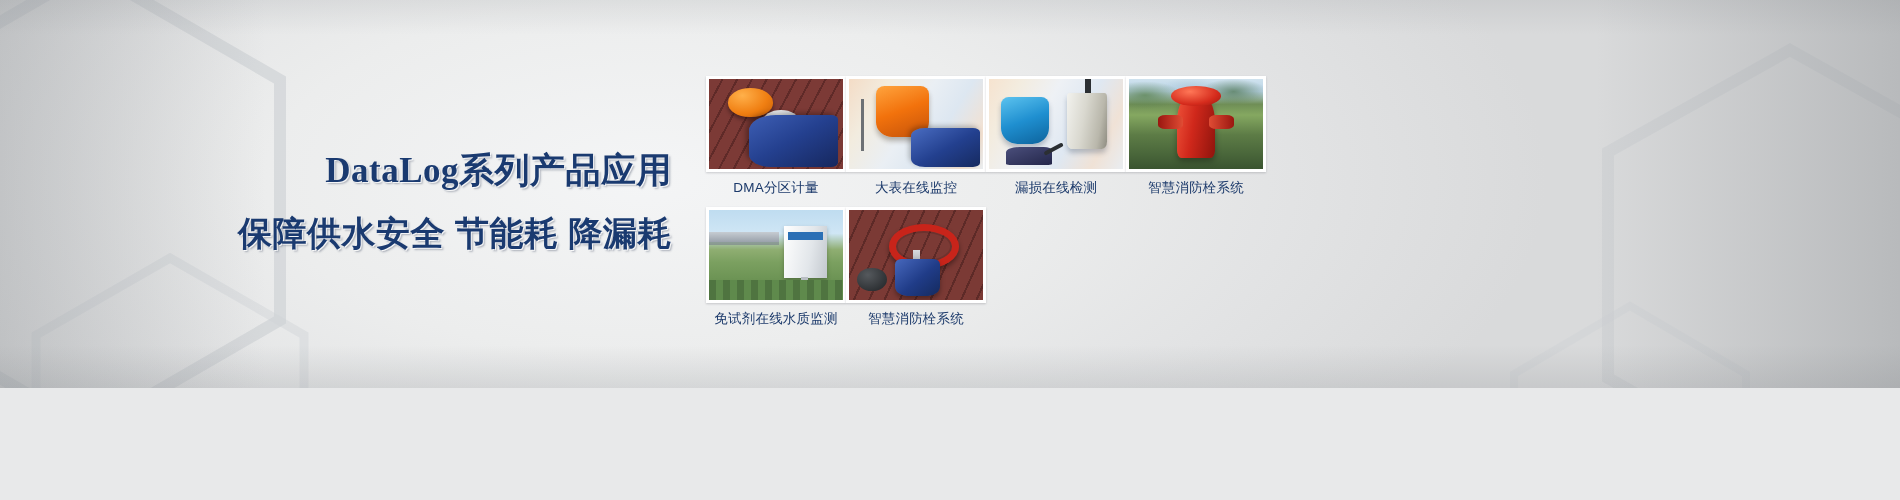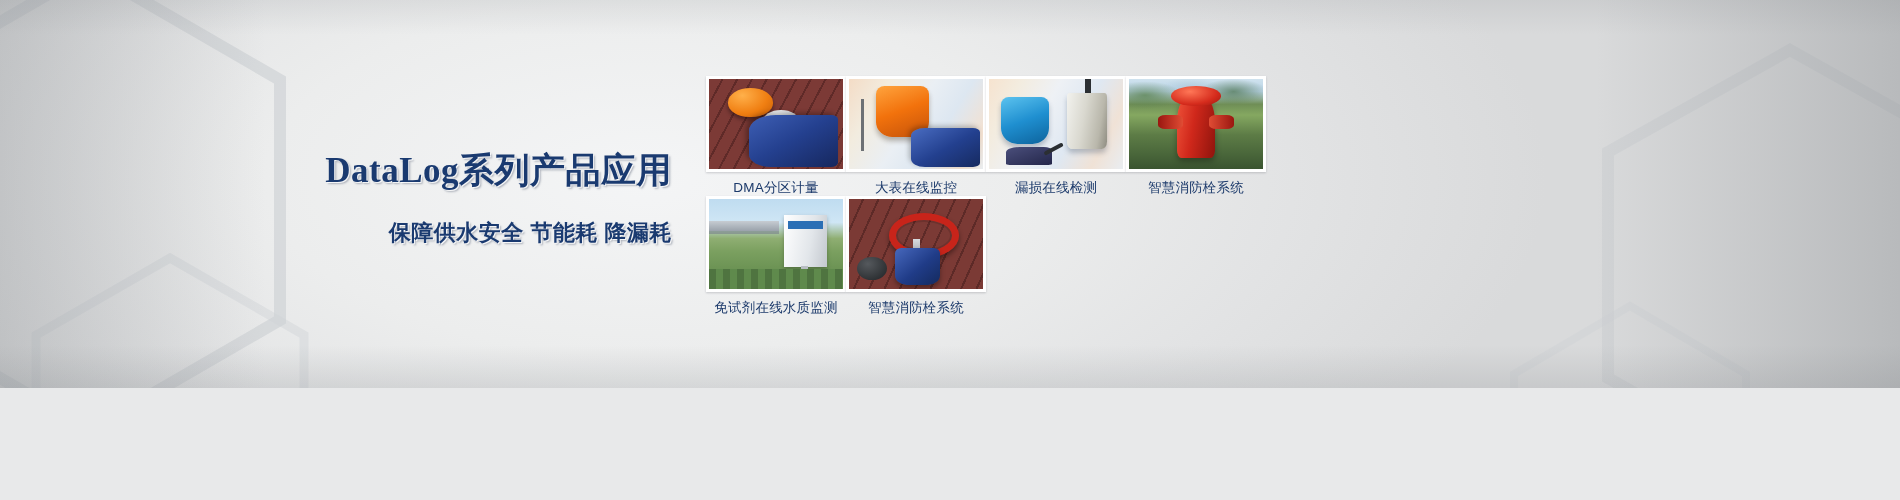--- a/index.html
+++ b/index.html
@@ -69,37 +69,37 @@
   #hl-line-1 {
     font-family: "Liberation Serif", "DejaVu Serif", serif;
     font-size: 35px;
     line-height: 40px;
     margin-bottom: 22px;
   }
   #hl-line-1 .cjk {
     font-family: "Liberation Sans", "DejaVu Sans", sans-serif;
   }
   #hl-line-2 {
-    font-size: 22px;
+    font-size: 34px;
     line-height: 40px;
   }
 
   
   #grid {
     position: absolute;
     left: 706px;
     top: 76px;
     width: 580px;
     z-index: 4;
   }
   .grid-row {
     display: flex;
     align-items: center;
   }
-  .grid-row + .grid-row { }
+  .grid-row + .grid-row { margin-top: 11px; }
 
   .card {
     width: 140px;
     cursor: pointer;
   }
   .thumb {
     width: 140px;
     height: 96px;
     background: #ffffff;
     padding: 3px;

